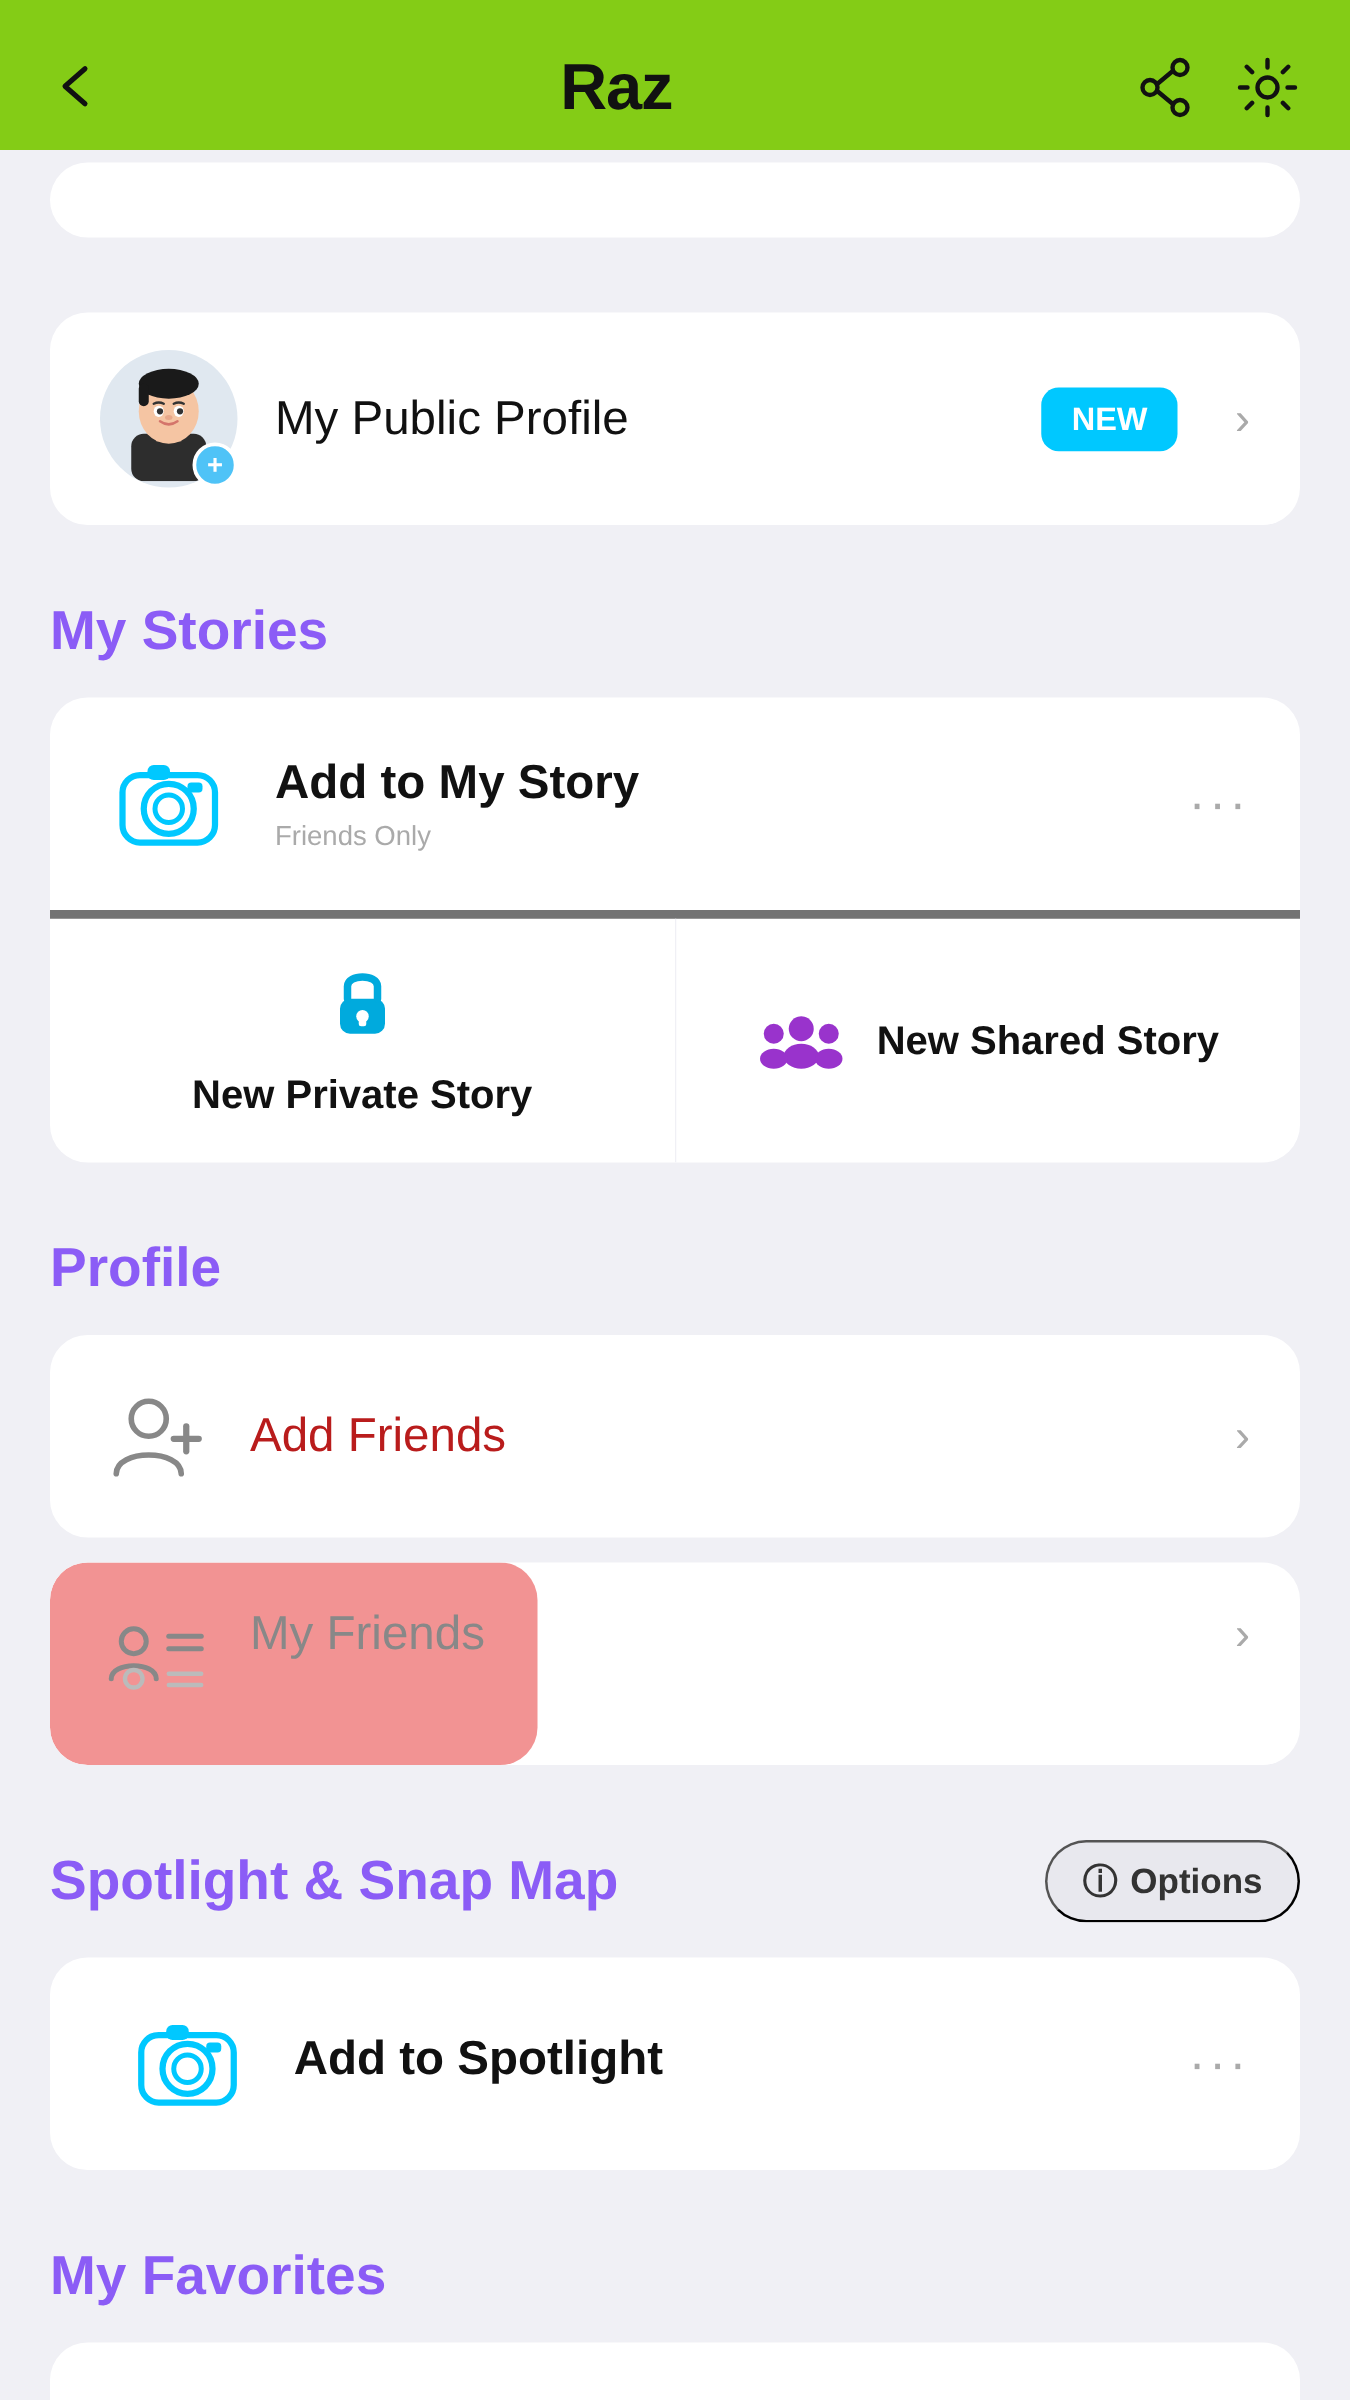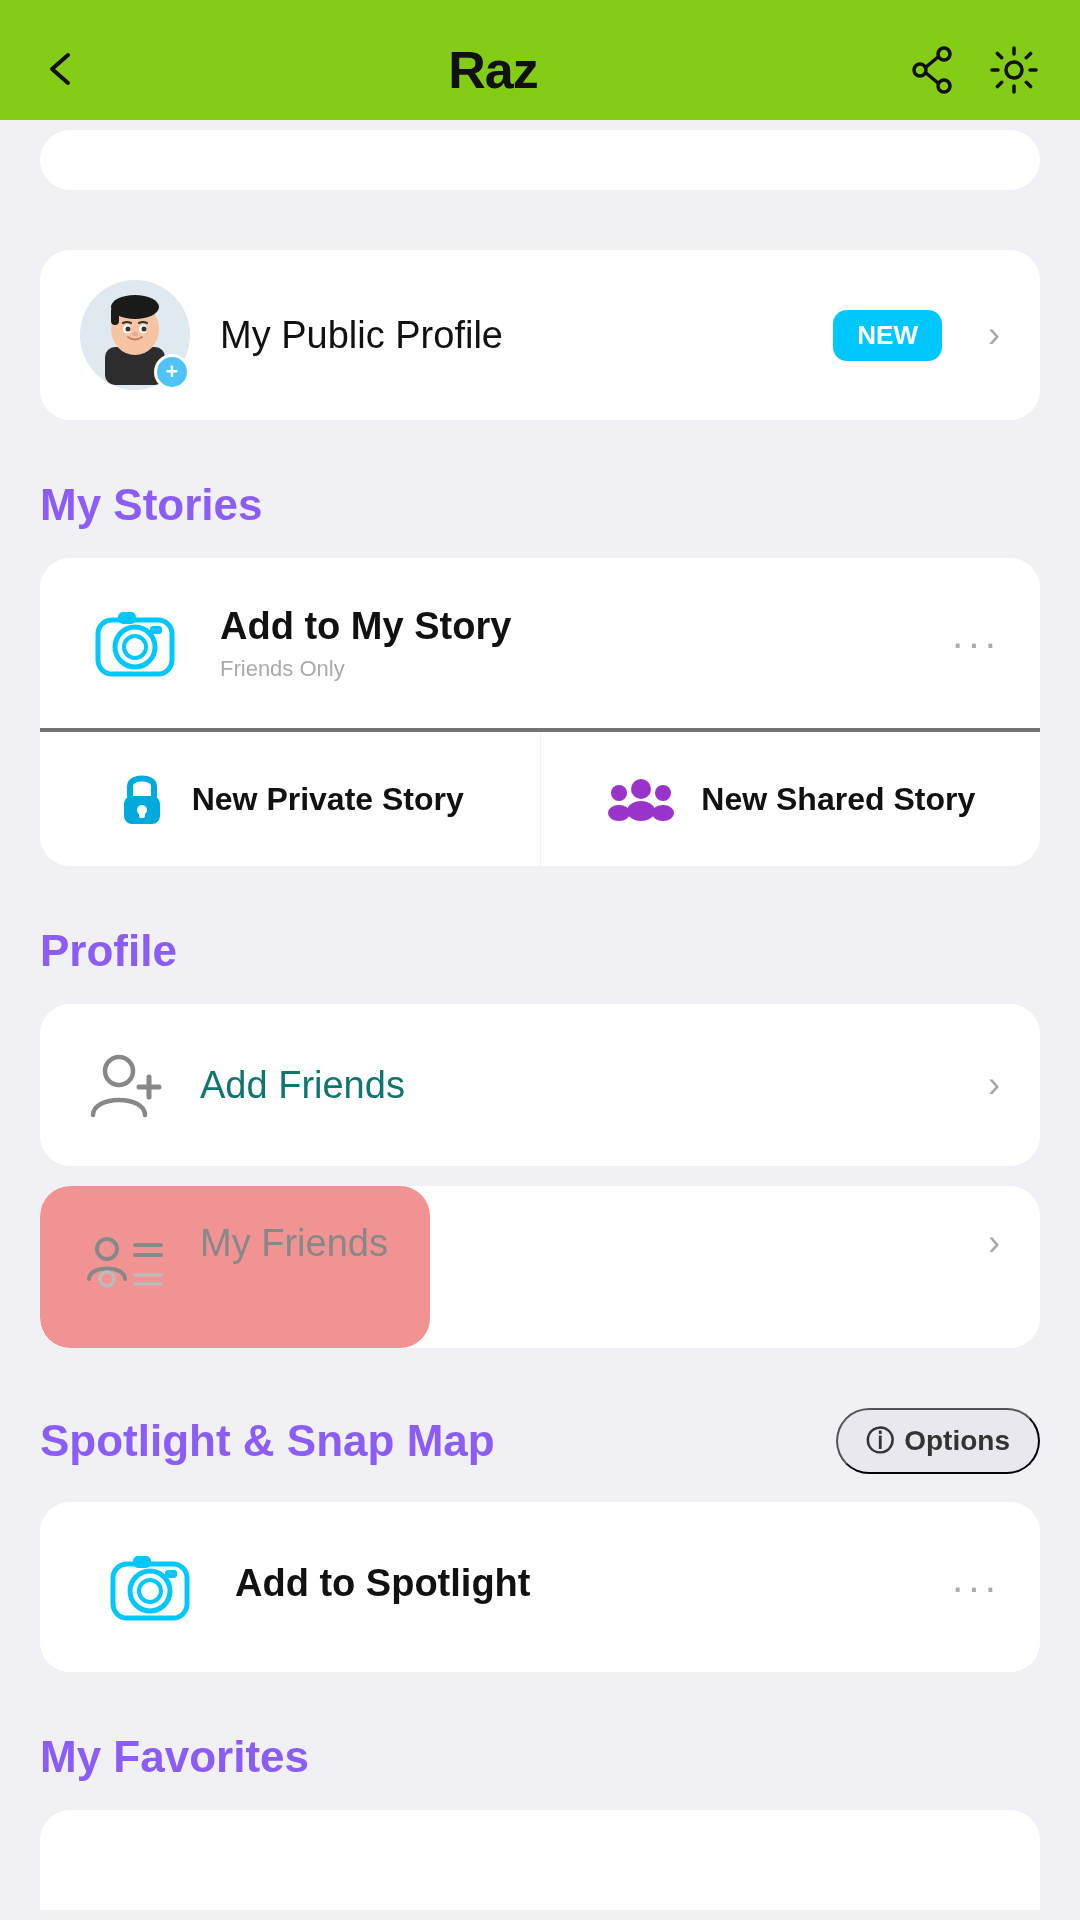--- a/index.html
+++ b/index.html
@@ -161,21 +161,21 @@
       color: #aaa;
       font-size: 36px;
     }
 
     
     .story-main-row {
       display: flex;
       align-items: center;
       padding: 30px 40px;
       gap: 30px;
-      border-bottom: 4px solid #737373;
+      border-bottom: 7px solid #737373;
     }
 
     .story-icon {
       width: 110px;
       height: 110px;
       display: flex;
       align-items: center;
       justify-content: center;
       flex-shrink: 0;
     }
@@ -214,20 +214,21 @@
       justify-content: center;
       gap: 24px;
       padding: 36px 20px;
       cursor: pointer;
       background: none;
       border: none;
     }
 
     .story-action-btn:first-child {
       border-right: 1px solid #f0f0f5;
+      flex-direction: column;
     }
 
     .story-action-label {
       font-size: 32px;
       font-weight: 600;
       color: #111;
     }
 
     
     .list-row {
@@ -244,21 +245,21 @@
       display: flex;
       align-items: center;
       justify-content: center;
       flex-shrink: 0;
     }
 
     .list-row-label {
       flex: 1;
       font-size: 38px;
       font-weight: 500;
-      color: #0f766e;
+      color: #b91c1c;
     }
 
     .my-friends-card {
       background: white;
       border-radius: 30px;
       overflow: hidden;
       margin-bottom: 20px;
       position: relative;
     }
 

